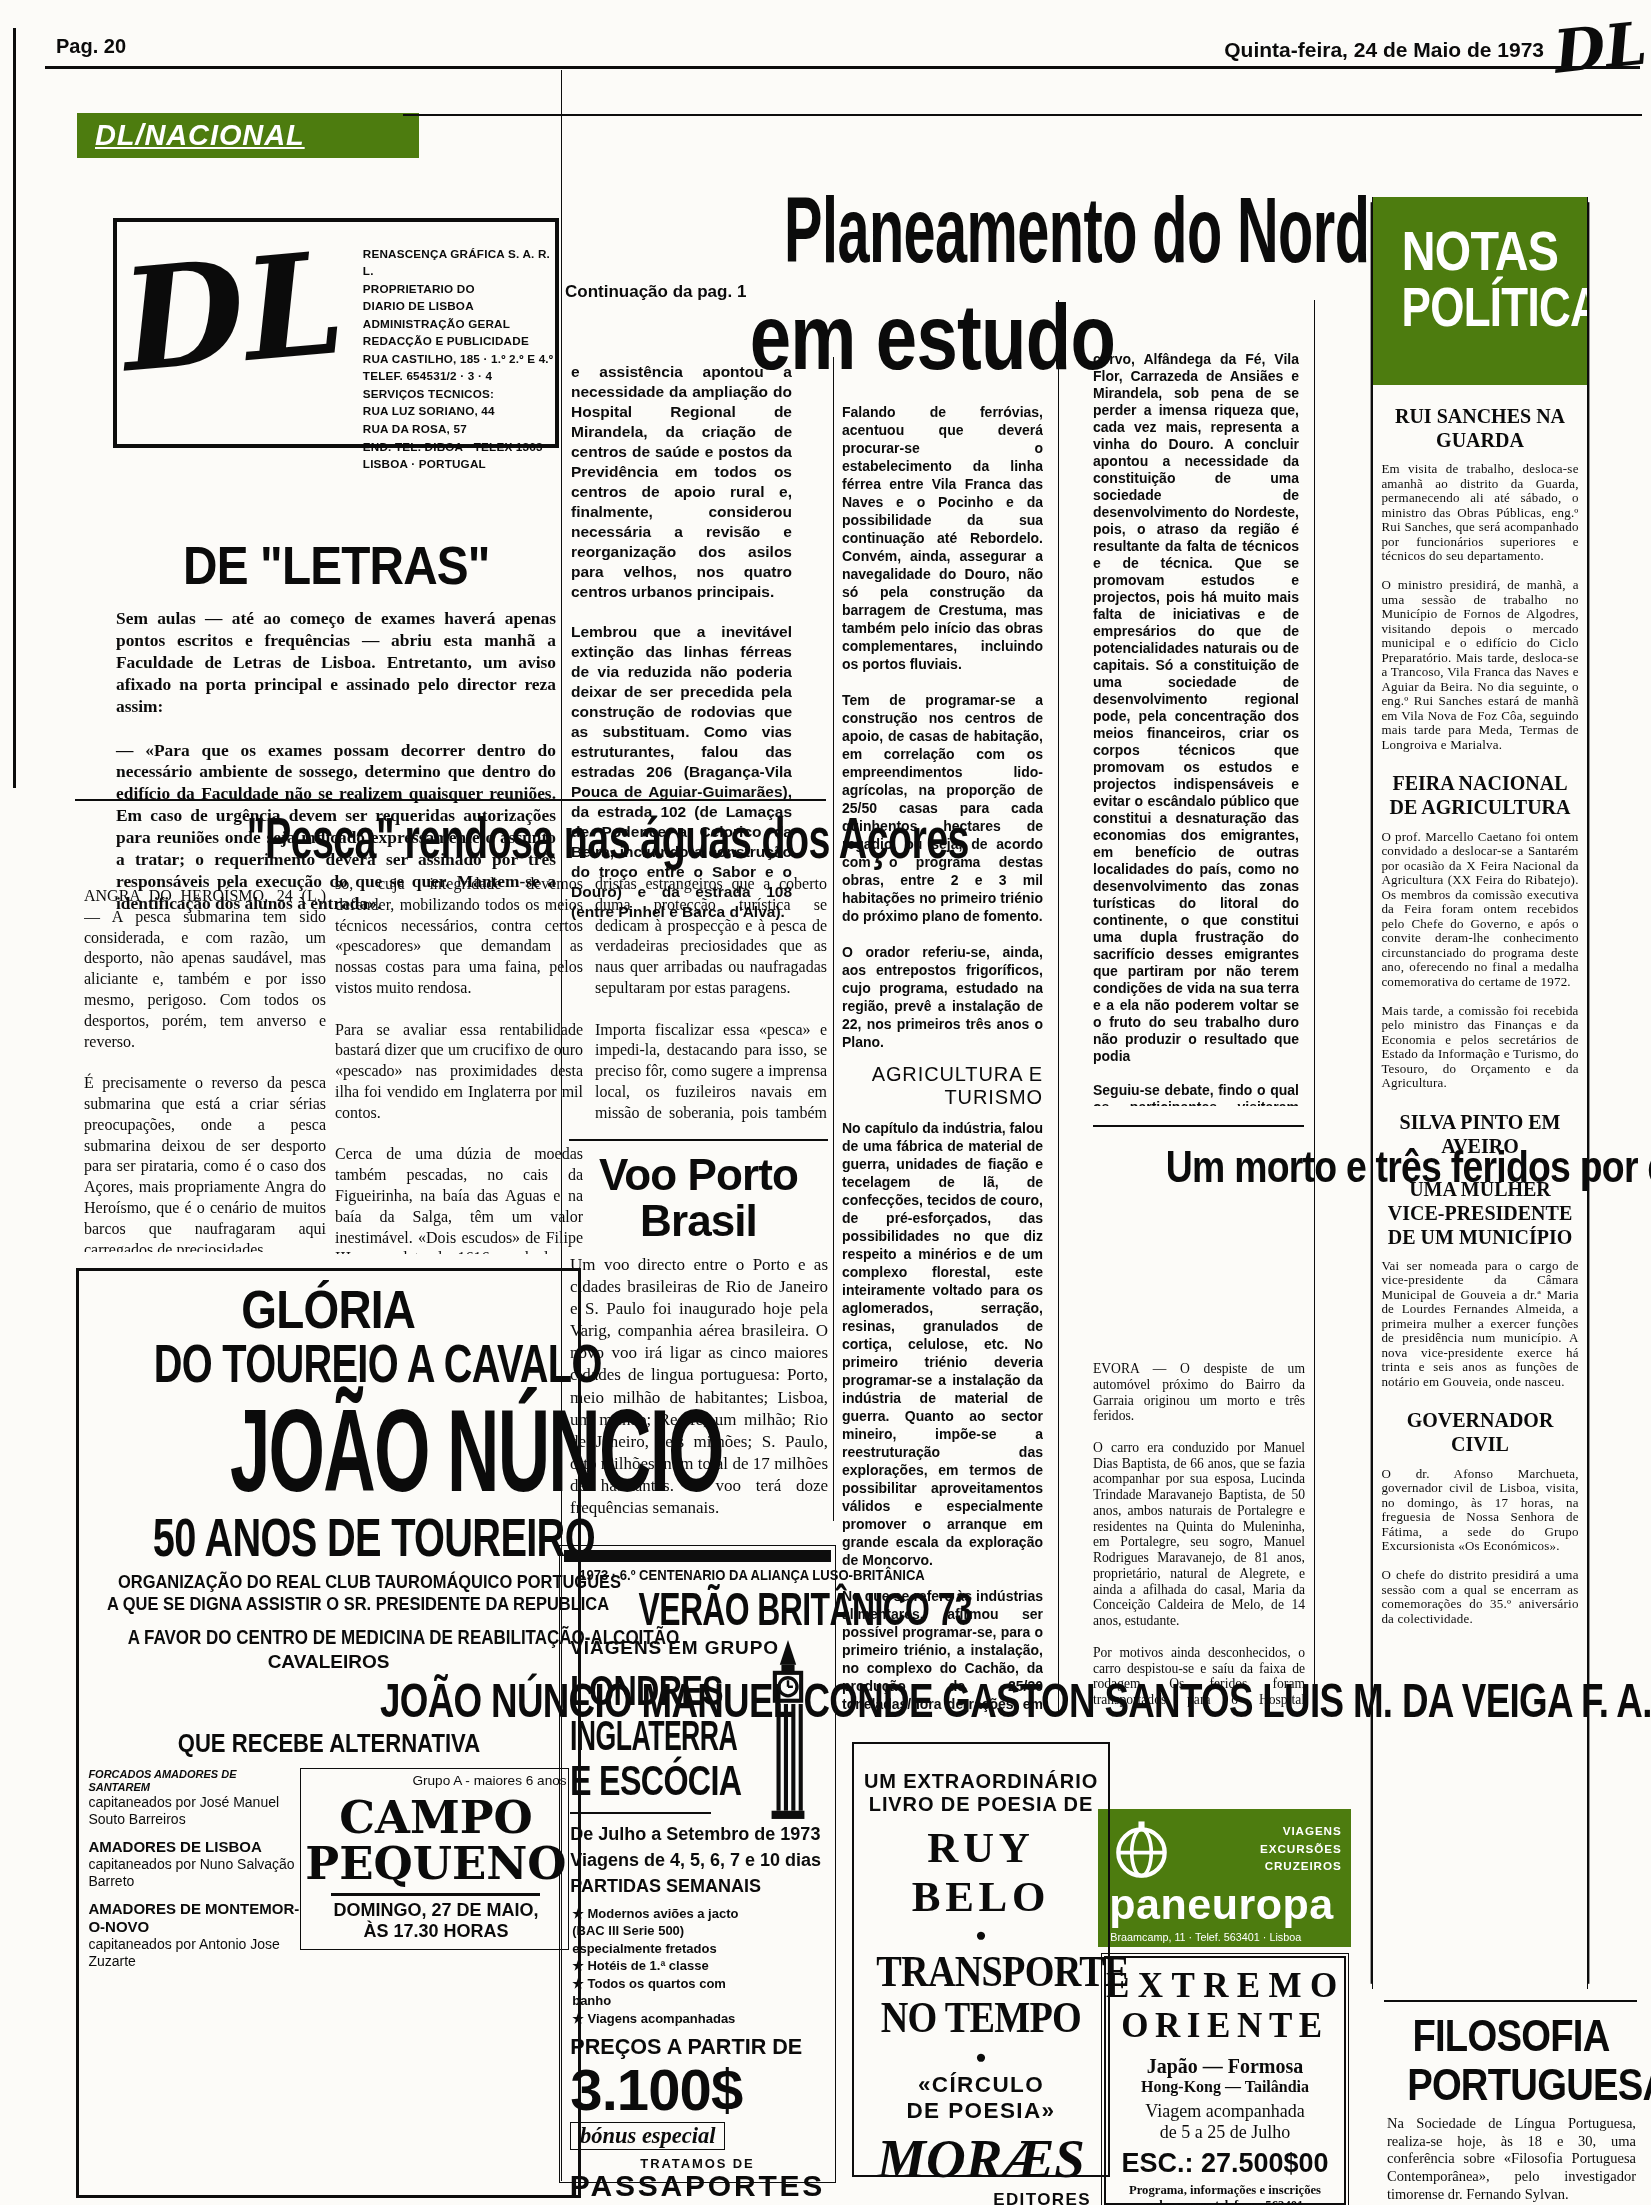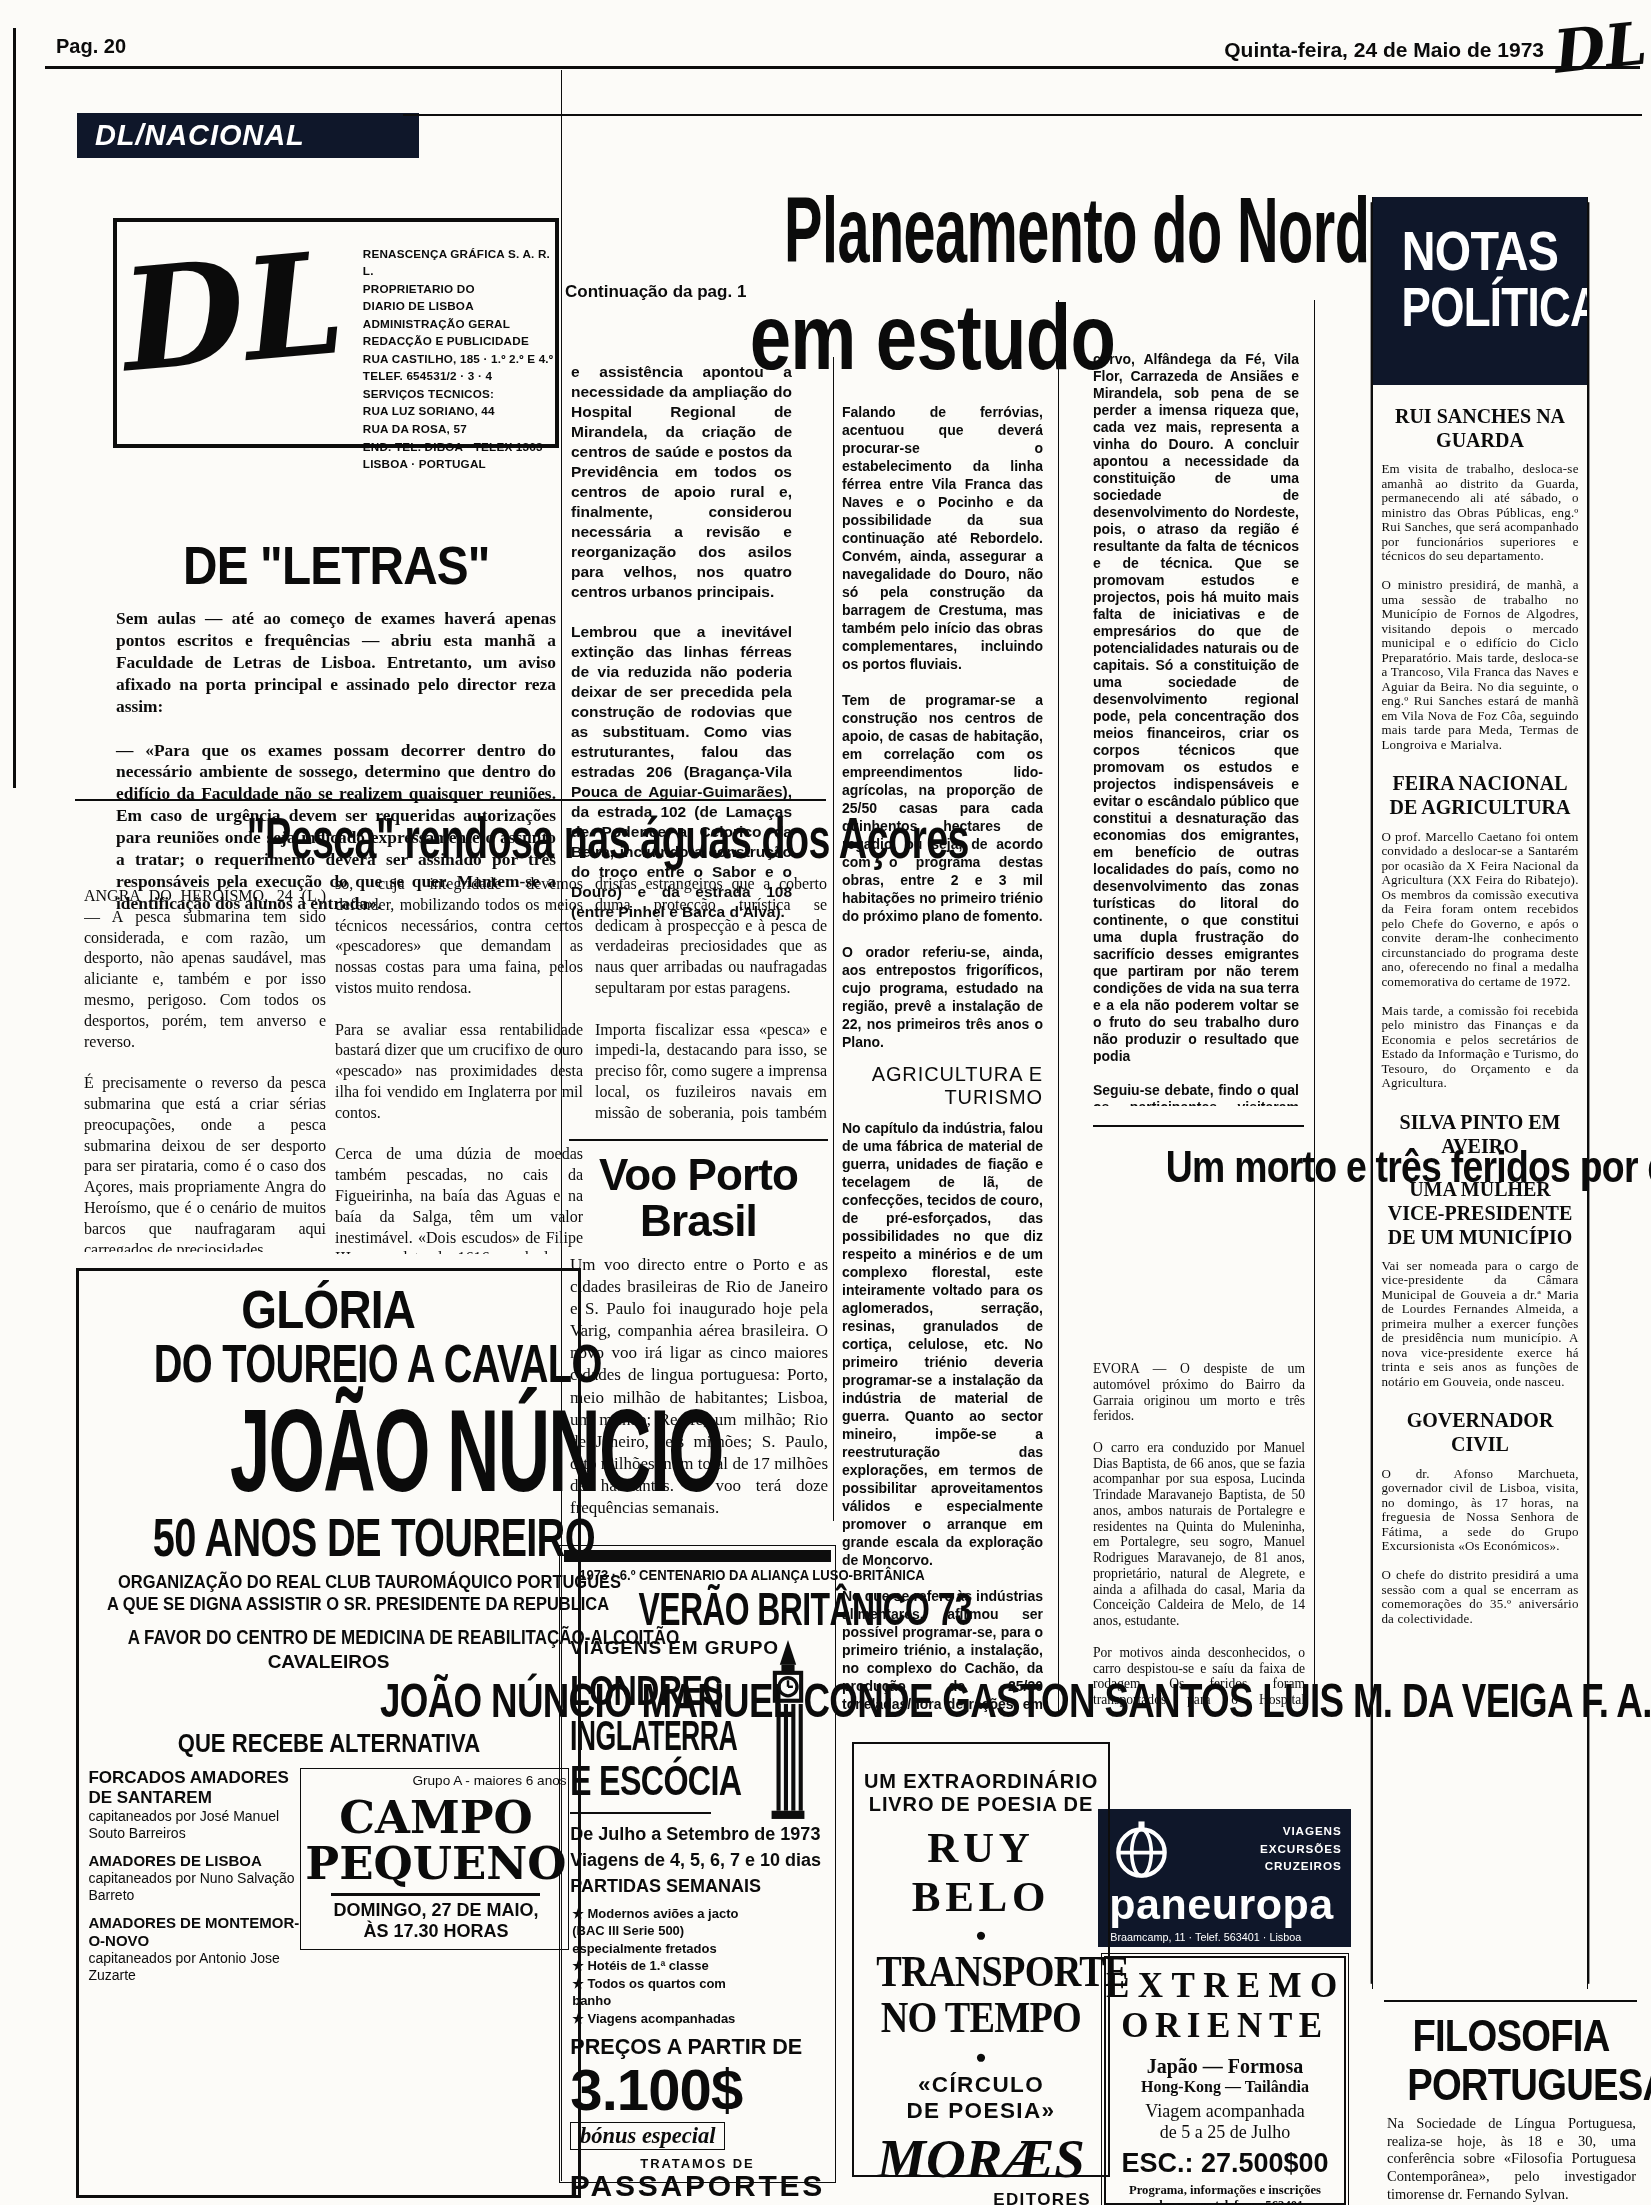--- a/index.html
+++ b/index.html
@@ -11,21 +11,21 @@
   .slab{font-family:"DejaVu Serif",serif;}
   .b{font-weight:bold;}
   .i{font-style:italic;}
   .ctr{text-align:center;}
   .just{text-align:justify;text-justify:inter-word;}
   .paras{white-space:pre-line;}
   .cx{display:inline-block;white-space:nowrap;} .cx62{transform:scaleX(.62);} .cx68{transform:scaleX(.68);}
   .cx75{transform:scaleX(.75);} .cx80{transform:scaleX(.80);} .cx85{transform:scaleX(.85);} .cx90{transform:scaleX(.90);}
   .ol{transform-origin:left center;}
   .headline{font-weight:bold;line-height:1.02;letter-spacing:-0.9px;}
-  .invbox{background:#0f172a;color:#fff;}
+  .invbox{background:#4d7c0f;color:#fff;text-decoration:underline;}
   .bodycol{line-height:1.32;}
   .subhead{font-weight:normal;text-align:right;letter-spacing:0.9px;}
   .adborder{border:3.3px solid #0d0d0d;box-sizing:border-box;}
   .thinborder{border:1.9px solid #0d0d0d;box-sizing:border-box;}
   svg{display:block;}
 </style>
 </head>
 <body>
 
 <div class="page">
@@ -129,21 +129,21 @@
     <div class="b" style="font-size:19px;margin-top:1.9px;">CAVALEIROS</div>
     <div class="headline paras" style="font-size:49px;line-height:1.0;margin-top:3.8px;"><span class="cx cx75 paras">JOÃO NÚNCIO
 MANUEL CONDE
 GASTON SANTOS
 LUIS M. DA VEIGA
 F. A. SALGUEIRO
 JOSÉ JOÃO ZOIO</span></div>
     <div class="b" style="font-size:26px;margin-top:2.8px;"><span class="cx cx85">QUE RECEBE ALTERNATIVA</span></div>
     <div style="display:flex;margin-top:8.4px;padding:0 9.4px;text-align:left;">
       <div style="width:44%;font-size:14px;line-height:1.2;">
-        <div class="b" style="font-size:17px;">FORCADOS AMADORES DE SANTAREM</div>
+        <div class="b" style="font-size:11px;font-style:italic;">FORCADOS AMADORES DE SANTAREM</div>
         <div>capitaneados por José Manuel Souto Barreiros</div>
         <div class="b" style="font-size:15px;margin-top:10.3px;">AMADORES DE LISBOA</div>
         <div>capitaneados por Nuno Salvação Barreto</div>
         <div class="b" style="font-size:15px;margin-top:10.3px;">AMADORES DE MONTEMOR-O-NOVO</div>
         <div>capitaneados por Antonio Jose Zuzarte</div>
       </div>
       <div class="thinborder" style="width:56%;height:182px;display:flex;padding:4.7px;">
         <svg viewBox="0 0 100 110" style="width:108px;height:169px;">
           <path fill="#0d0d0d" d="M30,18 Q22,4 14,10 Q8,15 16,22 L26,30 Q20,38 22,50 Q24,62 34,68 L30,92 L38,94 L42,74 Q52,78 60,74 L62,96 L70,96 L70,70 Q80,62 80,48 L88,36 Q96,28 90,20 Q84,14 76,22 L66,30 Q50,22 38,26 Z"></path>
           <path fill="#0d0d0d" d="M44,66 Q50,80 44,96 L50,98 Q58,84 54,68 Z"></path>

